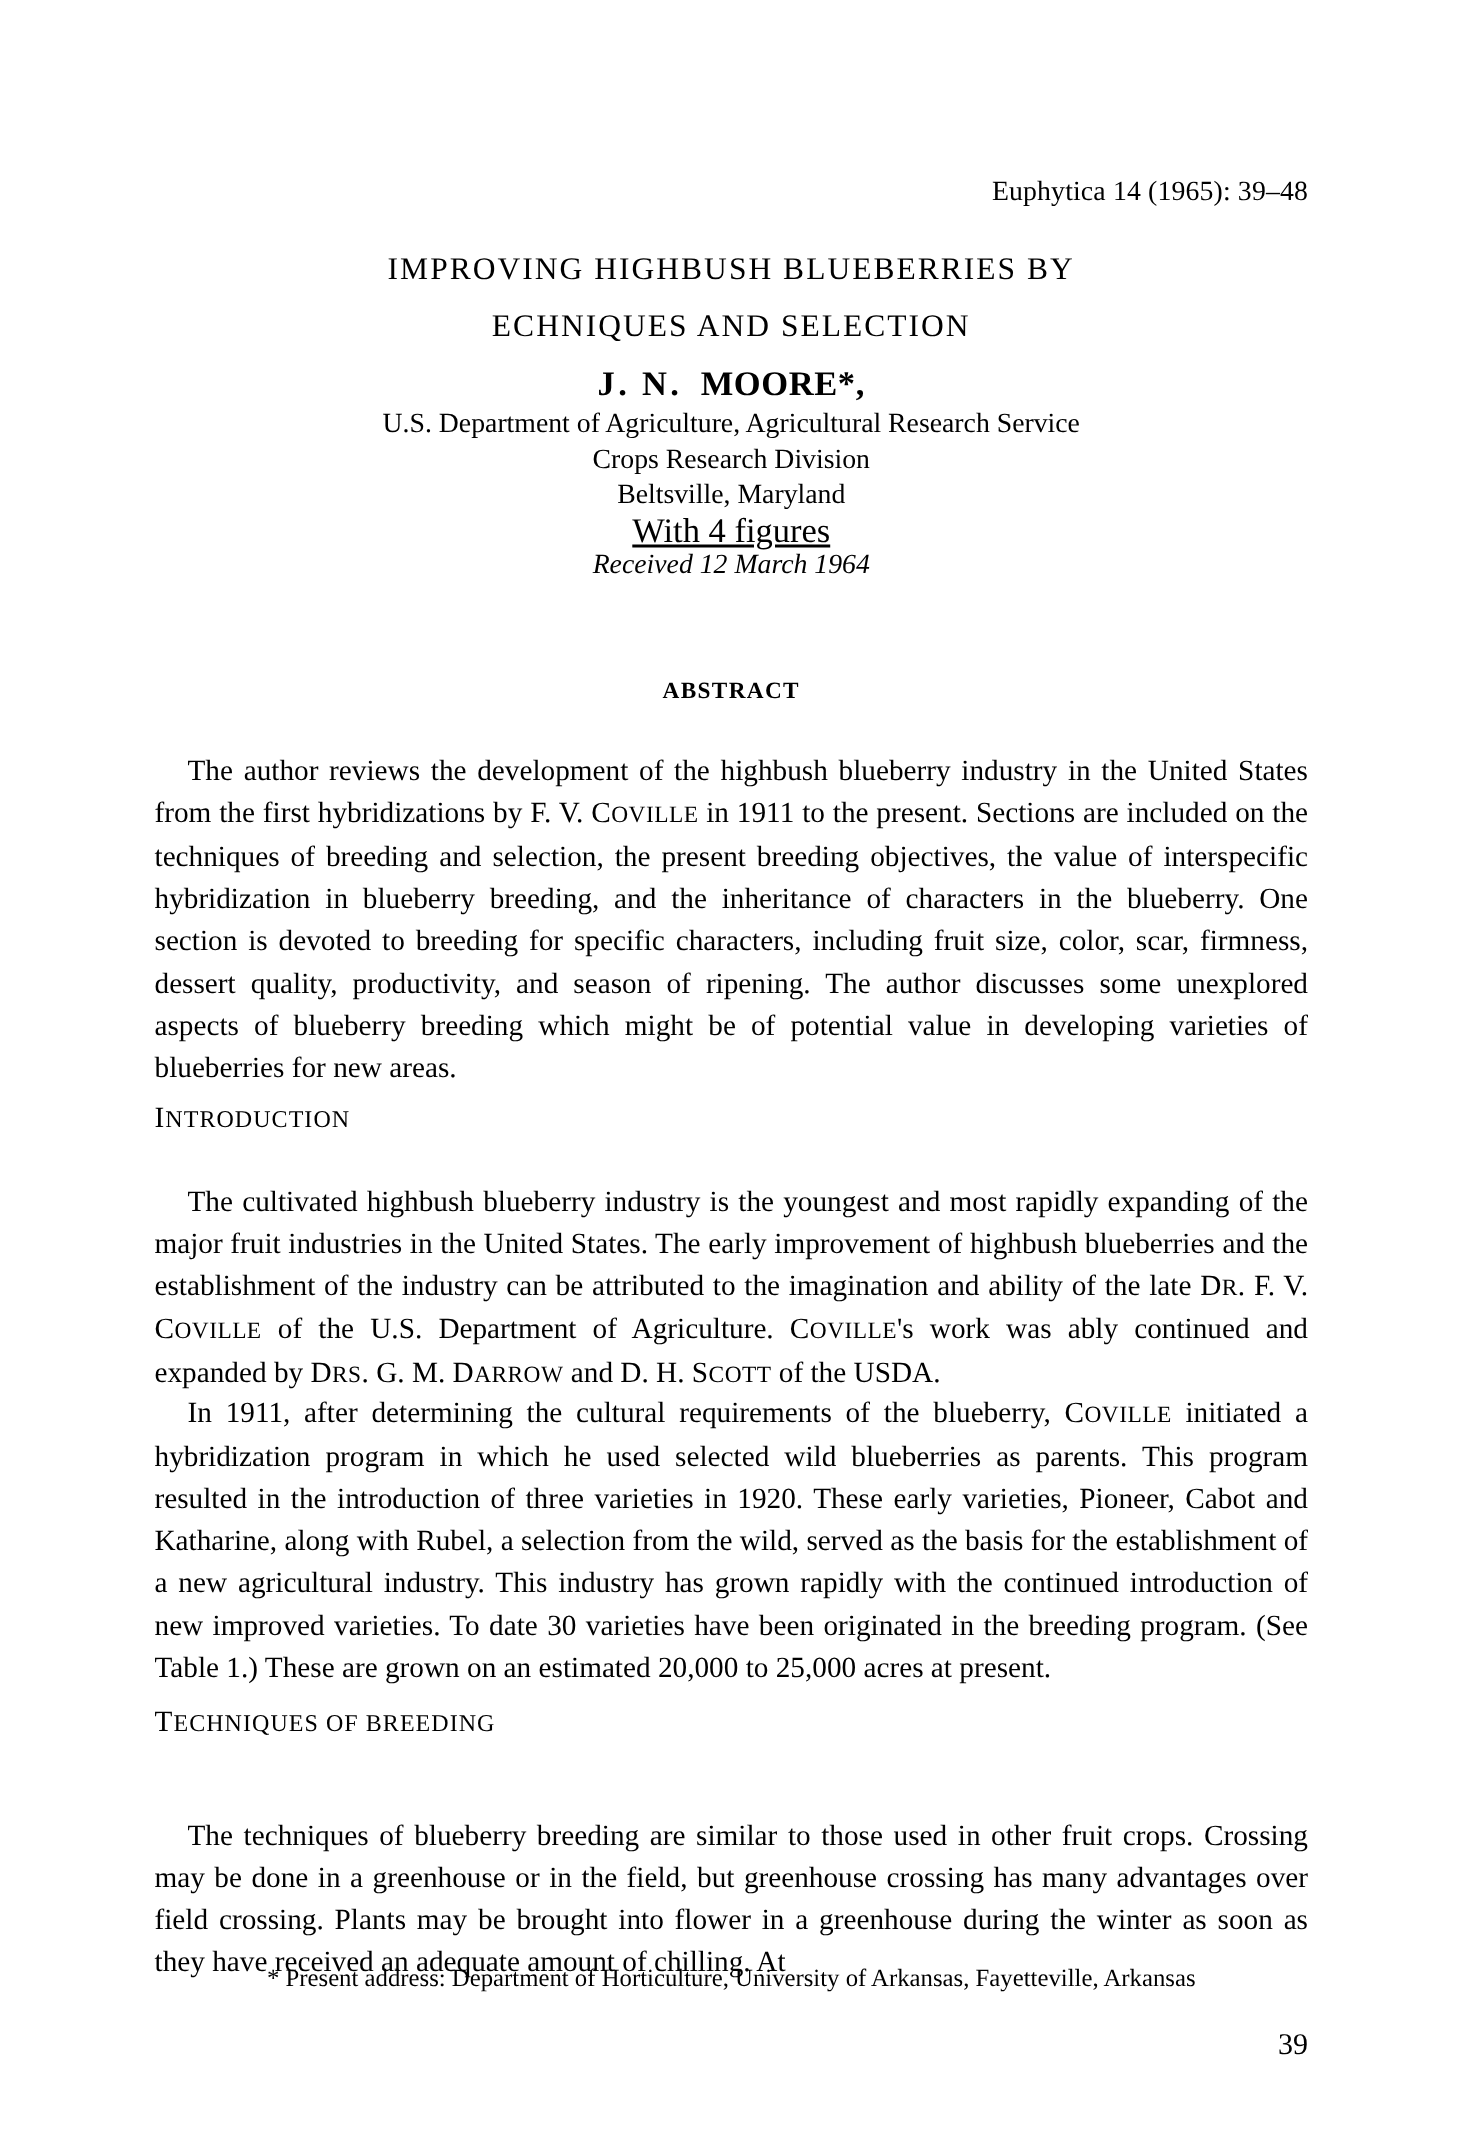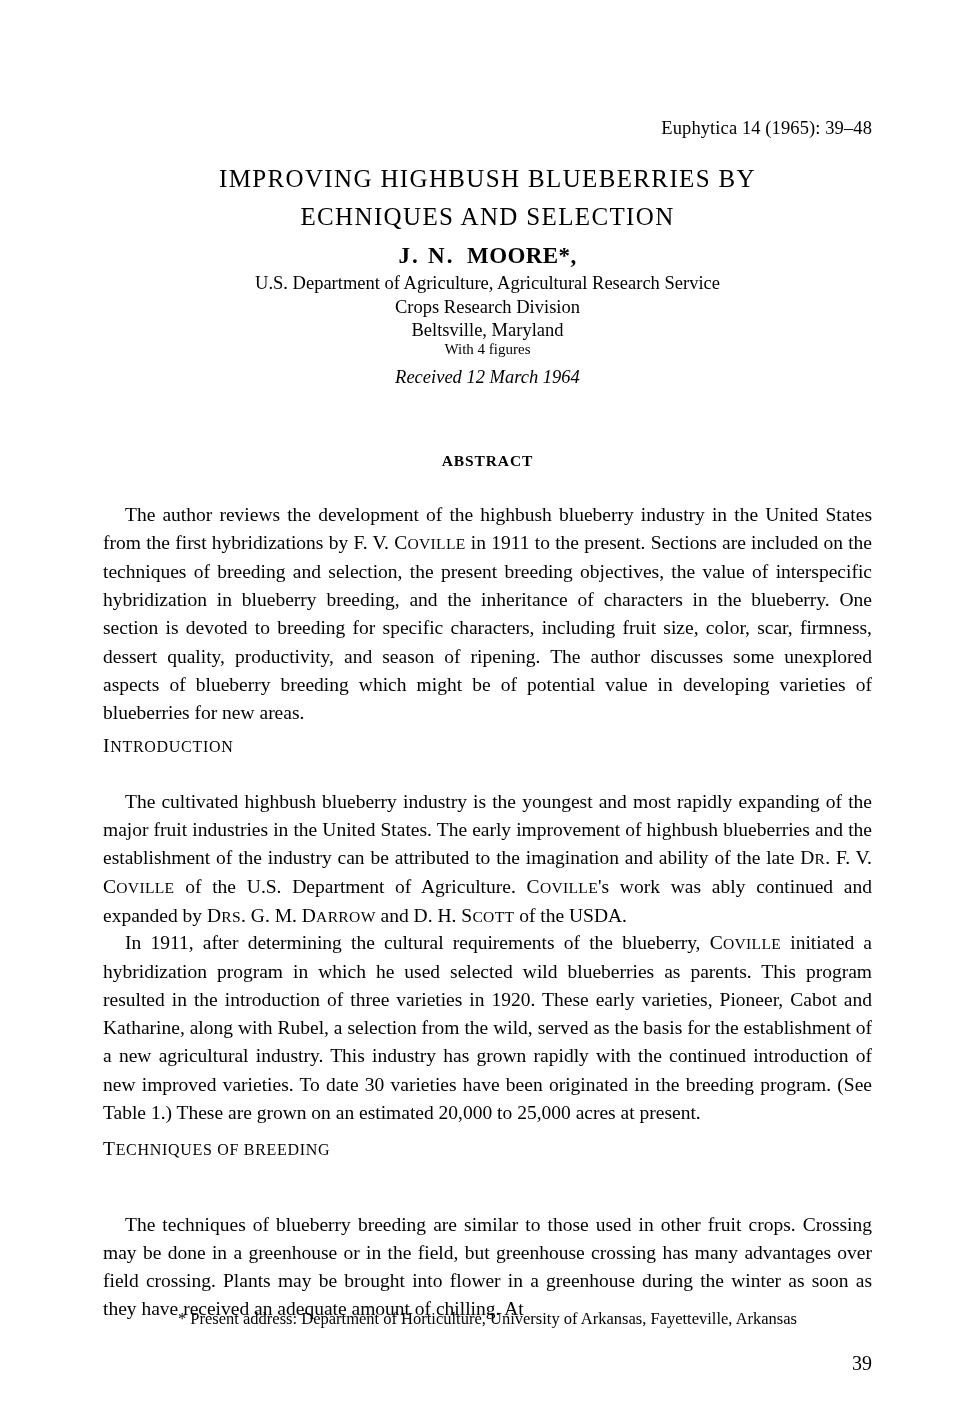--- a/index.html
+++ b/index.html
@@ -36,21 +36,21 @@
     top: 118px;
     text-align: right;
     font-size: 18.5px;
     letter-spacing: 0.1px;
   }
 
   
   .title {
     top: 160px;
     text-align: center;
-    font-size: 25px;
+    font-size: 21px;
     line-height: 38px;
     letter-spacing: 1.35px;
     font-weight: normal;
     margin: 0;
   }
   .title .tline { display: block; }
 
   
   .author {
     top: 243px;
@@ -65,21 +65,22 @@
     top: 272px;
     text-align: center;
     font-size: 18.5px;
     line-height: 23.5px;
   }
   .affil .aline { display: block; }
 
   .figures-note {
     top: 341px;
     text-align: center;
-    font-size: 15px;
+    font-size: 23px;
+    text-decoration: underline;
   }
   .received {
     top: 367px;
     text-align: center;
     font-size: 18.5px;
     font-style: italic;
   }
 
   
   .abstract-head {

